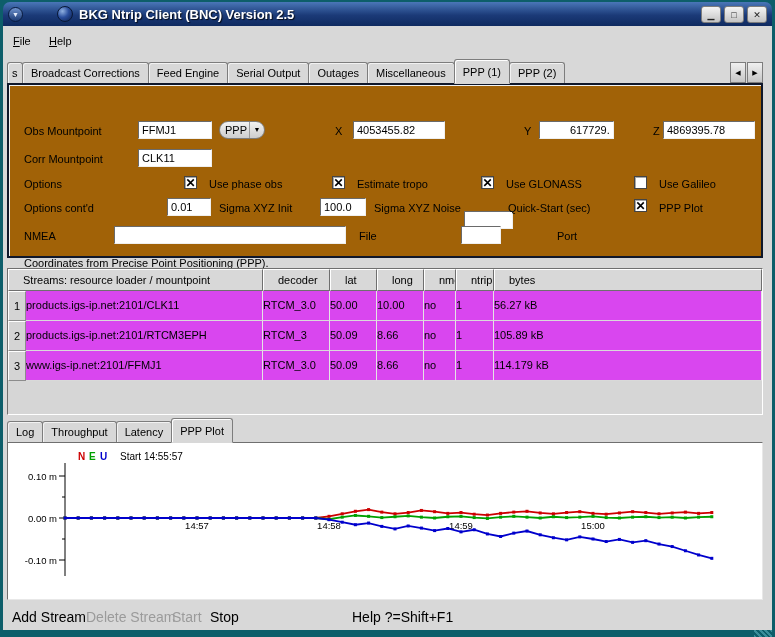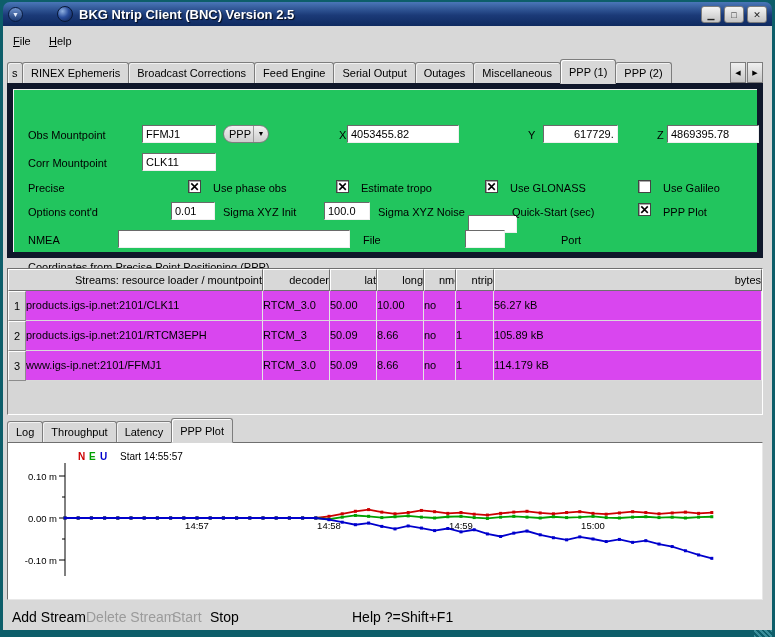--- a/index.html
+++ b/index.html
@@ -75,22 +75,22 @@
   .tab.stub{ width:16px; padding:0 4px; overflow:hidden; }
   .tab-scroll{
     position:absolute; top:36px; width:16px; height:21px;
     background:linear-gradient(#f0f0f0,#c6c6c6);
     border:1px solid #7d7d7d; font-size:7px; text-align:center; line-height:19px;
     cursor:pointer;
   }
   
   .pane{
     position:absolute; left:4px; width:756px;
-    background:#22c55e;
-    border:6px solid #0f172a;
+    background:#a16207;
+    border:2px solid #0f172a;
     box-shadow:inset 1px 1px 0 #f2f2f2;
   }
   .lbl{ position:absolute; white-space:nowrap; }
   .inp{
     position:absolute; height:18px;
     background:#fff;
     border:1px solid; border-color:#6a6a6a #efefef #efefef #6a6a6a;
     font-family:"Liberation Sans", sans-serif; font-size:11px;
     padding:0 3px; outline:none;
   }
@@ -117,21 +117,21 @@
     position:absolute; left:4px; top:242px; width:756px; height:147px;
     background:#d6d6d6;
     border:1px solid #6f6f6f; border-right-color:#fff; border-bottom-color:#fff;
     overflow:hidden;
   }
   .thead{ display:flex; height:22px; }
   .th{
     background:#d8d8d8; line-height:20px; padding-left:14px;
     border-top:1px solid #fff; border-left:1px solid #fff;
     border-right:1px solid #6f6f6f; border-bottom:1px solid #6f6f6f;
-    overflow:hidden; white-space:nowrap;text-align:right;
+    overflow:hidden; white-space:nowrap;
   }
   .w-mounthdr{ width:255px; } .w-dec{ width:67px; } .w-lat{ width:47px; }
   .w-long{ width:47px; } .w-nmea{ width:32px; } .w-ntrip{ width:38px; } .w-bytes{ flex:1; }
   .trow{ display:flex; height:30px; cursor:default; }
   .rownum{
     width:18px; background:#d4d4d4; text-align:center; line-height:28px;
     border-top:1px solid #fff; border-left:1px solid #fff;
     border-right:1px solid #8c8c8c; border-bottom:1px solid #8c8c8c;
   }
   .td{
@@ -181,21 +181,20 @@
   </div>
 </div>
 
 <div id="window">
 
   <span class="menu-item" style="left:6px;">File</span>
   <span class="menu-item" style="left:42px;">Help</span>
 
   <div class="tabbar" style="top:32px;">
     <div class="tab stub">s</div>
-    <div class="tab">RINEX Ephemeris</div>
     <div class="tab">Broadcast Corrections</div>
     <div class="tab">Feed Engine</div>
     <div class="tab">Serial Output</div>
     <div class="tab">Outages</div>
     <div class="tab">Miscellaneous</div>
     <div class="tab active">PPP (1)</div>
     <div class="tab">PPP (2)</div>
   </div>
   <div class="tab-scroll" style="left:727px;">
     <span>◀</span>
@@ -206,30 +205,30 @@
 
   <div class="pane" style="top:57px; height:175px;">
 
     <span class="lbl" style="left:15px; top:40px;">Obs Mountpoint</span>
     <input class="inp" style="left: 129px; top: 36px; width: 74px;" value="FFMJ1">
     <div class="combo" style="left:210px; top:36px; width:46px;border-radius:9px;">
       <span class="combo-text">PPP</span>
       <span class="combo-arrow">▼</span>
     </div>
     <span class="lbl" style="left:326px; top:40px;">X</span>
-    <input class="inp" style="left: 334px; top: 36px; width: 112px;" value="4053455.82">
+    <input class="inp" style="left: 344px; top: 36px; width: 92px;" value="4053455.82">
     <span class="lbl" style="left:515px; top:40px;">Y</span>
     <input class="inp" style="left: 530px; top: 36px; width: 75px; padding-left: 30px;" value="617729.74">
     <span class="lbl" style="left:644px; top:40px;">Z</span>
     <input class="inp" style="left: 654px; top: 36px; width: 92px;" value="4869395.78">
 
     <span class="lbl" style="left:15px; top:68px;">Corr Mountpoint</span>
     <input class="inp" style="left: 129px; top: 64px; width: 74px;" value="CLK11">
 
-    <span class="lbl" style="left:15px; top:93px;">Precise</span>
+    <span class="lbl" style="left:15px; top:93px;">Options</span>
     <span class="cb checked" style="left:175px; top:91px;"></span>
     <span class="lbl" style="left:200px; top:93px;">Use phase obs</span>
     <span class="cb checked" style="left:323px; top:91px;"></span>
     <span class="lbl" style="left:348px; top:93px;">Estimate tropo</span>
     <span class="cb checked" style="left:472px; top:91px;"></span>
     <span class="lbl" style="left:497px; top:93px;">Use GLONASS</span>
     <span class="cb" style="left:625px; top:91px;"></span>
     <span class="lbl" style="left:650px; top:93px;">Use Galileo</span>
 
     <span class="lbl" style="left:15px; top:117px;">Options cont'd</span>

